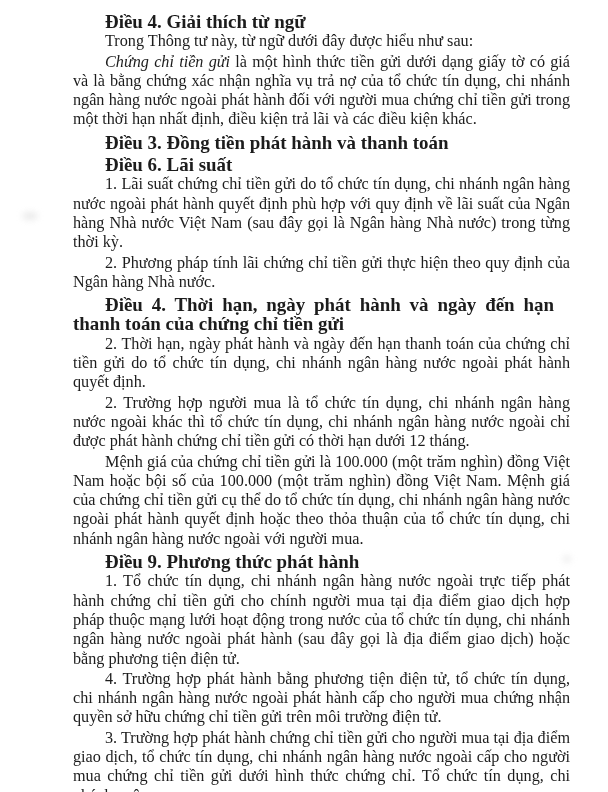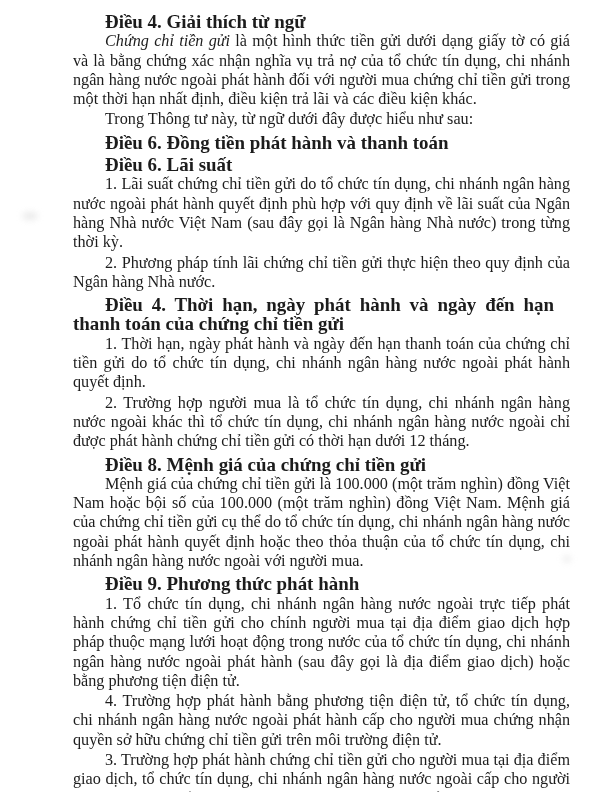--- a/index.html
+++ b/index.html
@@ -49,34 +49,33 @@
 </style>
 </head>
 <body>
 
 <div class="smudge smudge-left"></div>
 <div class="smudge smudge-right"></div>
 
 <div class="page">
 
   <h3 class="article-heading">Điều 4. Giải thích từ ngữ</h3>
+  <p class="para">Trong Thông tư này, từ ngữ dưới đây được hiểu như sau:</p>
   <p class="para"><span class="lead-italic">Chứng chỉ tiền gửi</span><span> là một hình thức tiền gửi dưới dạng giấy tờ có giá và là bằng chứng xác nhận nghĩa vụ trả nợ của tổ chức tín dụng, chi nhánh ngân hàng nước ngoài phát hành đối với người mua chứng chỉ tiền gửi trong một thời hạn nhất định, điều kiện trả lãi và các điều kiện khác.</span></p>
-  <p class="para">Trong Thông tư này, từ ngữ dưới đây được hiểu như sau:</p>
 
-  <h3 class="article-heading">Điều 6. Đồng tiền phát hành và thanh toán</h3>
+  <h3 class="article-heading">Điều 3. Đồng tiền phát hành và thanh toán</h3>
 
   <h3 class="article-heading">Điều 6. Lãi suất</h3>
   <p class="para">1. Lãi suất chứng chỉ tiền gửi do tổ chức tín dụng, chi nhánh ngân hàng nước ngoài phát hành quyết định phù hợp với quy định về lãi suất của Ngân hàng Nhà nước Việt Nam (sau đây gọi là Ngân hàng Nhà nước) trong từng thời kỳ.</p>
   <p class="para">2. Phương pháp tính lãi chứng chỉ tiền gửi thực hiện theo quy định của Ngân hàng Nhà nước.</p>
 
   <h3 class="article-heading">Điều 4. Thời hạn, ngày phát hành và ngày đến hạn thanh toán của chứng chỉ tiền gửi</h3>
-  <p class="para">1. Thời hạn, ngày phát hành và ngày đến hạn thanh toán của chứng chỉ tiền gửi do tổ chức tín dụng, chi nhánh ngân hàng nước ngoài phát hành quyết định.</p>
+  <p class="para">2. Thời hạn, ngày phát hành và ngày đến hạn thanh toán của chứng chỉ tiền gửi do tổ chức tín dụng, chi nhánh ngân hàng nước ngoài phát hành quyết định.</p>
   <p class="para">2. Trường hợp người mua là tổ chức tín dụng, chi nhánh ngân hàng nước ngoài khác thì tổ chức tín dụng, chi nhánh ngân hàng nước ngoài chỉ được phát hành chứng chỉ tiền gửi có thời hạn dưới 12 tháng.</p>
 
-  <h3 class="article-heading">Điều 8. Mệnh giá của chứng chỉ tiền gửi</h3>
   <p class="para">Mệnh giá của chứng chỉ tiền gửi là 100.000 (một trăm nghìn) đồng Việt Nam hoặc bội số của 100.000 (một trăm nghìn) đồng Việt Nam. Mệnh giá của chứng chỉ tiền gửi cụ thể do tổ chức tín dụng, chi nhánh ngân hàng nước ngoài phát hành quyết định hoặc theo thỏa thuận của tổ chức tín dụng, chi nhánh ngân hàng nước ngoài với người mua.</p>
 
   <h3 class="article-heading">Điều 9. Phương thức phát hành</h3>
   <p class="para">1. Tổ chức tín dụng, chi nhánh ngân hàng nước ngoài trực tiếp phát hành chứng chỉ tiền gửi cho chính người mua tại địa điểm giao dịch hợp pháp thuộc mạng lưới hoạt động trong nước của tổ chức tín dụng, chi nhánh ngân hàng nước ngoài phát hành (sau đây gọi là địa điểm giao dịch) hoặc bằng phương tiện điện tử.</p>
   <p class="para">4. Trường hợp phát hành bằng phương tiện điện tử, tổ chức tín dụng, chi nhánh ngân hàng nước ngoài phát hành cấp cho người mua chứng nhận quyền sở hữu chứng chỉ tiền gửi trên môi trường điện tử.</p>
   <p class="para">3. Trường hợp phát hành chứng chỉ tiền gửi cho người mua tại địa điểm giao dịch, tổ chức tín dụng, chi nhánh ngân hàng nước ngoài cấp cho người mua chứng chỉ tiền gửi dưới hình thức chứng chỉ. Tổ chức tín dụng, chi nhánh ngân</p>
 
 </div>
 
 </body></html>

